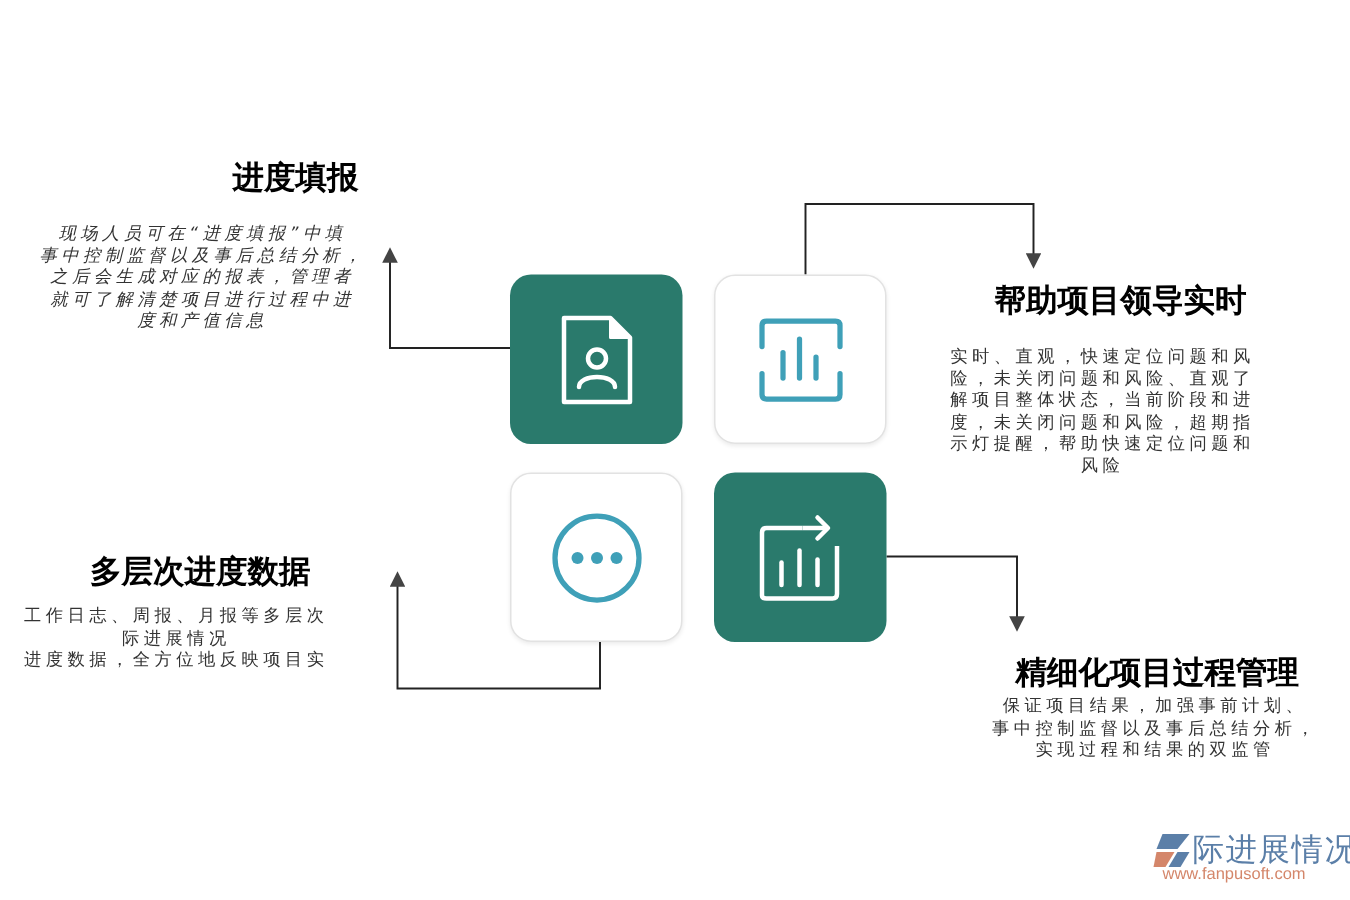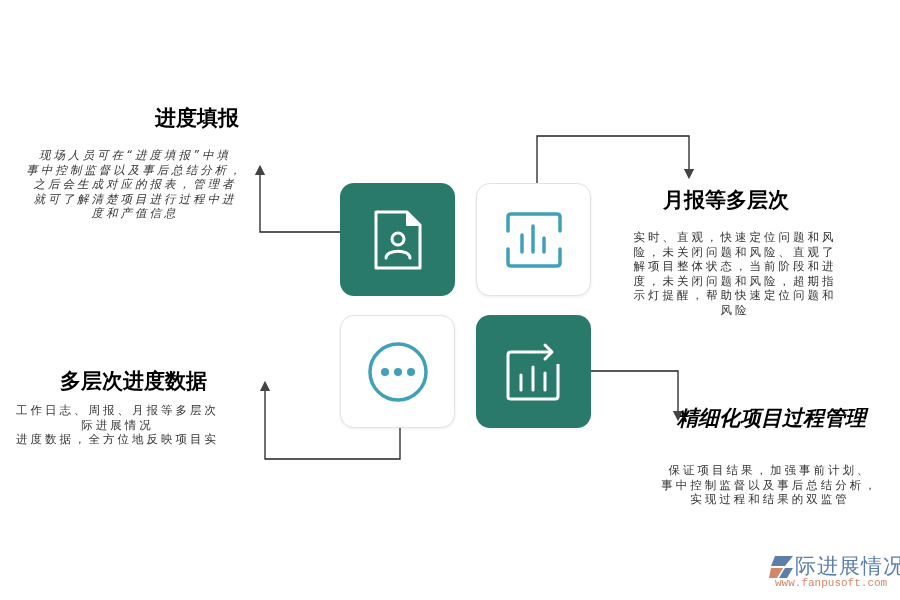--- a/index.html
+++ b/index.html
@@ -7,21 +7,21 @@
            font-family:"DejaVu Sans", sans-serif; color:#222; }
     .tile { position:absolute; width:115px; height:113px; border-radius:14px; box-sizing:border-box;
             display:flex; align-items:center; justify-content:center; }
     .tile.dark { background:#2a7a6c; }
     .tile.light { background:#ffffff; border:1px solid #e2e2e2; box-shadow:0 1px 3px rgba(0,0,0,0.08); }
     .title { position:absolute; font-family:"DejaVu Serif", serif; font-weight:bold; font-size:21px; color:#000000; white-space:nowrap; }
     .desc { position:absolute; font-size:11.5px; line-height:14.5px; color:#333; text-align:center; letter-spacing:3px; }
     svg.lines { position:absolute; left:0; top:0; }
     .logo { position:absolute; left:765px; top:552px; width:130px; height:40px; }
     .logo-name { position:absolute; left:30px; top:0; font-size:21px; color:#5b7fa8; letter-spacing:1px; white-space:nowrap; }
-    .logo-url { position:absolute; left:10px; top:25px; font-family:Liberation Mono, monospace; font-size:11px; color:#d4866a; white-space:nowrap; }
+    .logo-url { position:absolute; left:10px; top:25px; font-family:Liberation Sans, sans-serif; font-size:11px; color:#d4866a; white-space:nowrap; }
   </style>
 </head>
 <body>
 
 <svg class="lines" width="900" height="600">
   <defs>
     <marker id="arr" markerWidth="8" markerHeight="8" refX="4" refY="4" orient="auto">
       <path d="M0,0 L8,4 L0,8 z" fill="#444"></path>
     </marker>
   </defs>
@@ -76,38 +76,38 @@
 
 <div class="title" style="left:155px; top:104px;">进度填报</div>
 <div class="desc" style="left:20px; top:148px; width:230px;font-style:italic;">
   <div>现场人员可在“进度填报”中填</div>
   <div>事中控制监督以及事后总结分析，</div>
   <div>之后会生成对应的报表，管理者</div>
   <div>就可了解清楚项目进行过程中进</div>
   <div>度和产值信息</div>
 </div>
 
-<div class="title" style="left:663px; top:186px;">月报等多层次</div>
+<div class="title" style="left:663px; top:186px;">帮助项目领导实时</div>
 <div class="desc" style="left:620px; top:230px; width:230px;">
   <div>实时、直观，快速定位问题和风</div>
   <div>险，未关闭问题和风险、直观了</div>
   <div>解项目整体状态，当前阶段和进</div>
   <div>度，未关闭问题和风险，超期指</div>
   <div>示灯提醒，帮助快速定位问题和</div>
   <div>风险</div>
 </div>
 
 <div class="title" style="left:60px; top:367px;">多层次进度数据</div>
 <div class="desc" style="left:5px; top:403px; width:225px;">
   <div>工作日志、周报、月报等多层次</div>
   <div>际进展情况</div>
   <div>进度数据，全方位地反映项目实</div>
 </div>
 
-<div class="title" style="left:677px; top:404px;font-style:italic;">精细化项目过程管理</div>
+<div class="title" style="left:677px; top:434px;">精细化项目过程管理</div>
 <div class="desc" style="left:650px; top:463px; width:240px;">
   <div>保证项目结果，加强事前计划、</div>
   <div>事中控制监督以及事后总结分析，</div>
   <div>实现过程和结果的双监管</div>
 </div>
 
 <div class="logo">
   <svg width="28" height="26" viewBox="0 0 28 26" style="position:absolute;left:2px;top:2px;">
     <path d="M8,2 H26 L18,12 H4 Z" fill="#5b7fa8"></path>
     <path d="M4,14 H16 L10,24 H2 Z" fill="#d4866a"></path>

